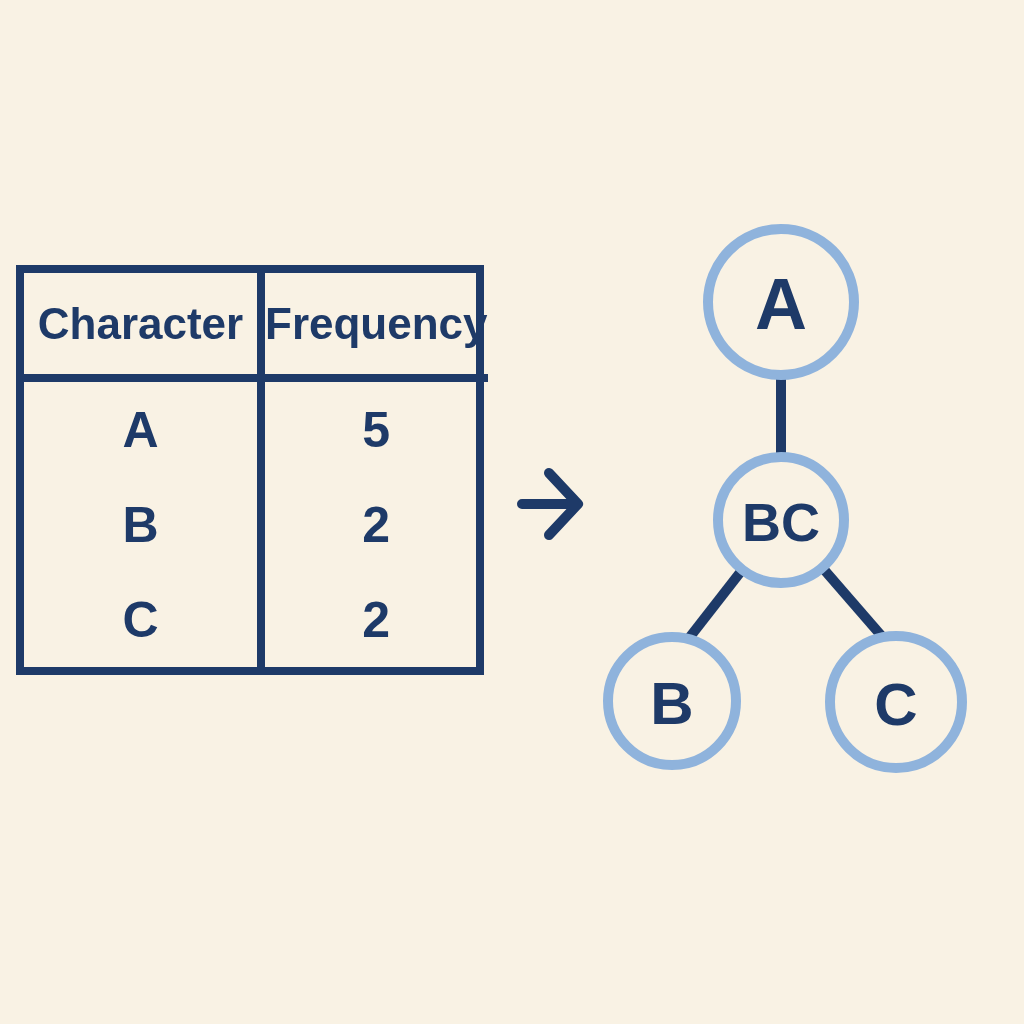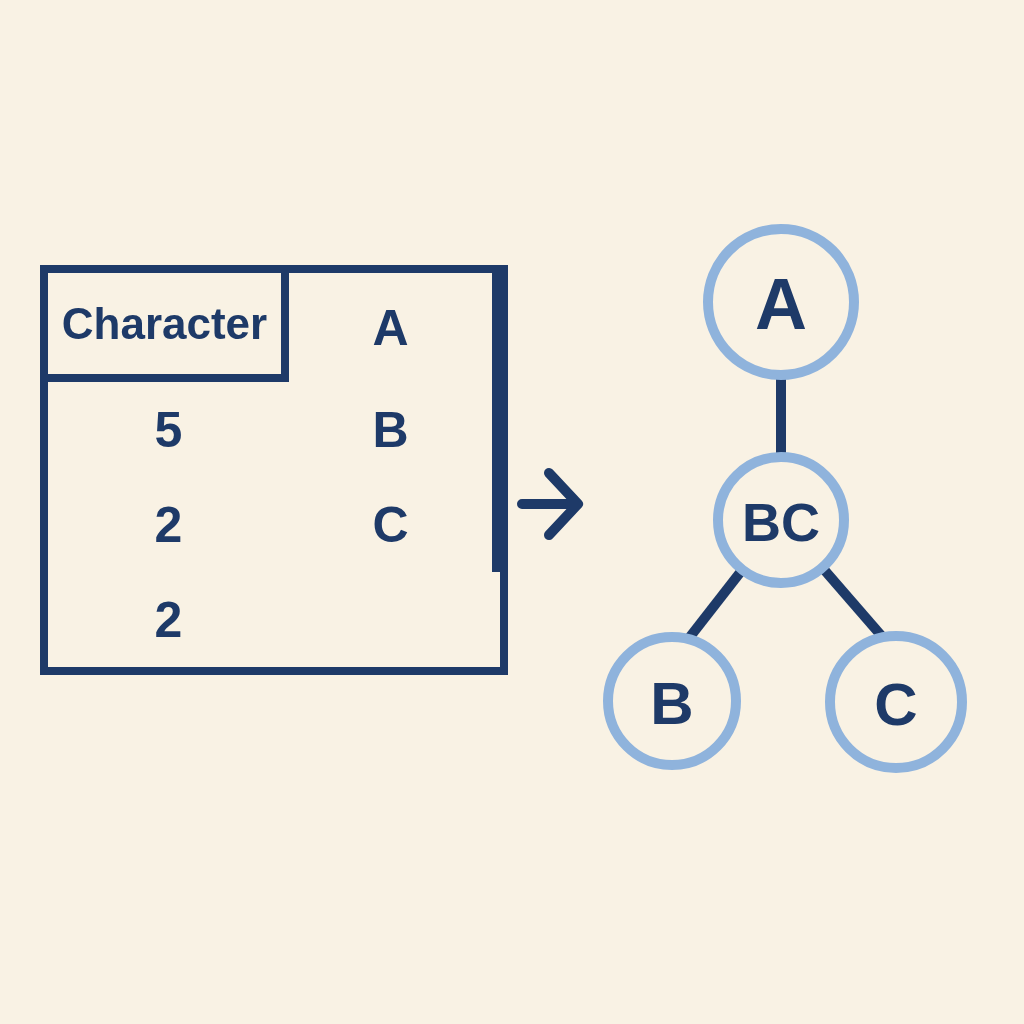--- a/index.html
+++ b/index.html
@@ -12,21 +12,21 @@
     position: relative;
     width: 1024px;
     height: 1024px;
     background: var(--bg);
     overflow: hidden;
     font-family: "Liberation Sans", sans-serif;
   }
   
   .freq-table {
     position: absolute;
-    left: 40px;
+    left: 16px;
     top: 265px;
     width: 468px;
     height: 410px;
     box-sizing: border-box;
     border: 8px solid var(--navy);
     display: grid;
     grid-template-columns: 241px 1fr;
     grid-template-rows: 109px 1fr 1fr 1fr;
   }
   .cell {
@@ -71,20 +71,21 @@
     dominant-baseline: central;
   }
 </style>
 </head>
 <body>
 
 <div class="canvas">
 
   <div class="freq-table">
     <div class="cell header col1">Character</div>
+    <div class="cell header">Frequency</div>
 
     <div class="cell body col1">A</div>
     <div class="cell body">5</div>
 
     <div class="cell body col1">B</div>
     <div class="cell body">2</div>
 
     <div class="cell body col1">C</div>
     <div class="cell body">2</div>
   </div>

